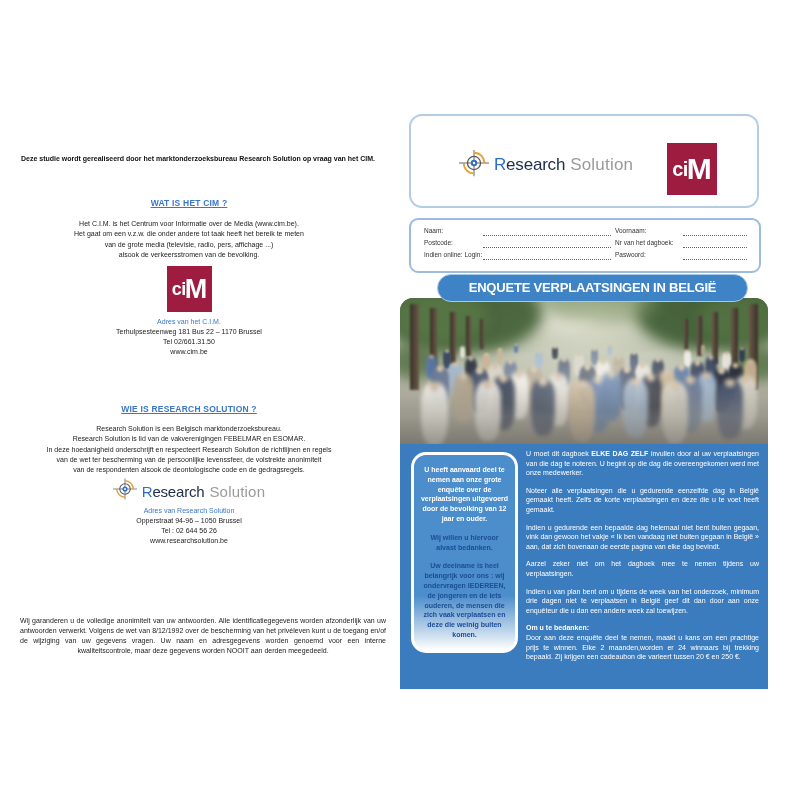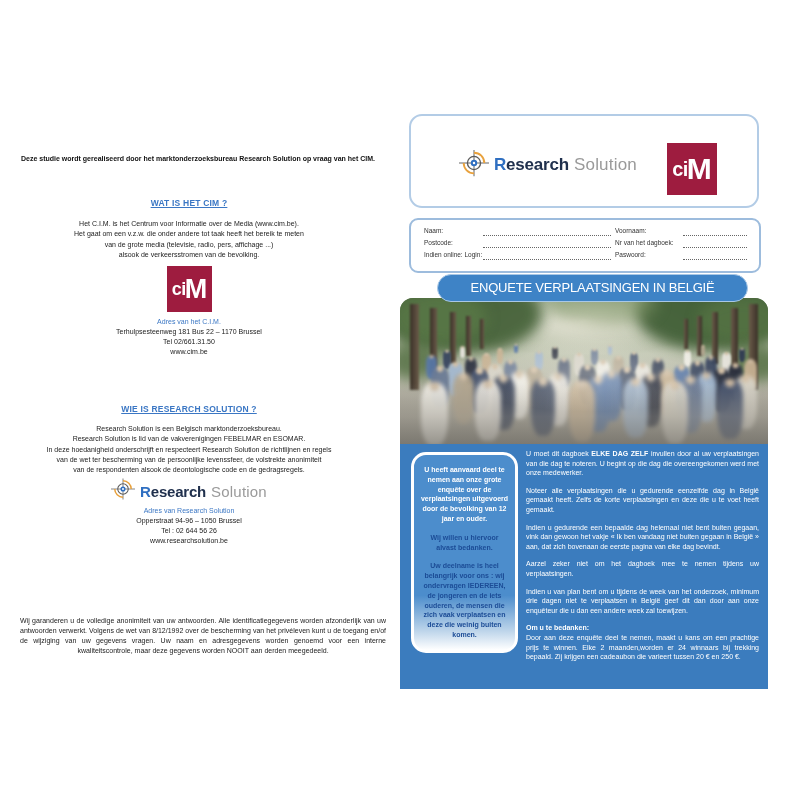--- a/index.html
+++ b/index.html
@@ -18,41 +18,41 @@
   .cim-par{top:219px;}
   .rs-par{top:424px;}
   .cim-logo{background:#9e1c3f;color:#fff;display:flex;align-items:center;justify-content:center;font-weight:bold;}
   .cim-logo-left{left:167px;top:266px;width:45px;height:46px;}
   .cim-logo-left .ci{font-size:18px;letter-spacing:-.5px;}
   .cim-logo-left .m{font-size:27px;margin-left:-1px;line-height:1;}
   .addr-caption{left:0;width:378px;text-align:center;font-size:7px;color:#3b77c4;}
   .addr-lines{left:0;width:378px;text-align:center;font-size:7px;line-height:9.8px;color:#222;}
   .rs-logo-row{display:flex;align-items:center;justify-content:center;gap:5px;}
   .rs-logo-left{left:0;top:477px;width:378px;}
-  .rs-word-research{font-weight:bold;font-size:15px;color:#20304d;letter-spacing:-.2px;}
+  .rs-word-research{font-weight:normal;font-size:15px;color:#20304d;letter-spacing:-.2px;}
   .rs-word-research .rcap{color:#2f6fc1;}
   .rs-word-solution{font-size:15px;color:#9a9a9a;letter-spacing:.2px;}
   .privacy{left:20px;top:616px;width:366px;font-size:7px;line-height:9.9px;color:#222;text-align:justify;text-align-last:center;}
   
   .header-box{left:409px;top:114px;width:346px;height:90px;background:#fff;border:2px solid #b3cce6;border-radius:13px;}
   .header-box .rs-logo-row{position:absolute;left:48px;top:32px;}
   .header-box .rs-word-research{font-size:17px;}
   .header-box .rs-word-solution{font-size:17px;}
   .cim-logo-header{position:absolute;left:256px;top:27px;width:50px;height:52px;}
   .cim-logo-header .ci{font-size:20px;letter-spacing:-.5px;}
   .cim-logo-header .m{font-size:30px;margin-left:-1px;line-height:1;}
   .form-box{left:409px;top:218px;width:348px;height:51px;background:#fff;border:2px solid #9dbcdd;border-radius:9px;}
   .form-row{position:absolute;left:0;width:100%;height:10px;font-size:6.5px;color:#333;}
   .form-row .lbl1{position:absolute;left:13px;top:0;}
   .form-row .dots1{position:absolute;left:72px;top:1px;width:128px;border-bottom:1px dotted #666;height:7px;}
   .form-row .lbl2{position:absolute;left:204px;top:0;}
   .form-row .dots2{position:absolute;left:272px;top:1px;width:64px;border-bottom:1px dotted #666;height:7px;}
   .fr1{top:7px;} .fr2{top:19px;} .fr3{top:31px;}
   .banner{left:437px;top:274px;width:309px;height:26px;background:#3e83c6;border:1.5px solid #a9c8e6;border-radius:14px;
-    color:#fff;font-weight:normal;font-size:13px;letter-spacing:-.2px;text-align:center;line-height:25px;z-index:6;}
+    color:#fff;font-weight:bold;font-size:13px;letter-spacing:-.2px;text-align:center;line-height:25px;z-index:6;}
   .photo{left:400px;top:298px;width:368px;height:146px;border-radius:13px 13px 0 0;overflow:hidden;z-index:2;
     background:
       radial-gradient(ellipse 42% 34% at 50% 16%, #f0ece0 0%, rgba(240,236,224,0) 70%),
       linear-gradient(180deg,#8ba07c 0%,#c2c7b3 38%,#b0ada0 68%,#8f8c82 100%);}
   .photo .crowd{position:absolute;inset:0;z-index:3;}
   .photo .ground{position:absolute;left:0;bottom:0;width:100%;height:42%;z-index:4;
     background:linear-gradient(180deg,rgba(160,156,146,0) 0%,rgba(146,142,133,.45) 55%,rgba(116,113,106,.7) 100%);}
   .photo .haze{position:absolute;inset:0;z-index:5;background:radial-gradient(ellipse 55% 40% at 52% 52%, rgba(242,240,232,.38), rgba(242,240,232,0) 65%);}
   .blue-panel{left:400px;top:444px;width:368px;height:245px;background:#3b7cbe;z-index:2;}
   .intro-box{position:absolute;left:11px;top:8px;width:107px;height:201px;border:3px solid #ffffff;border-radius:15px;

